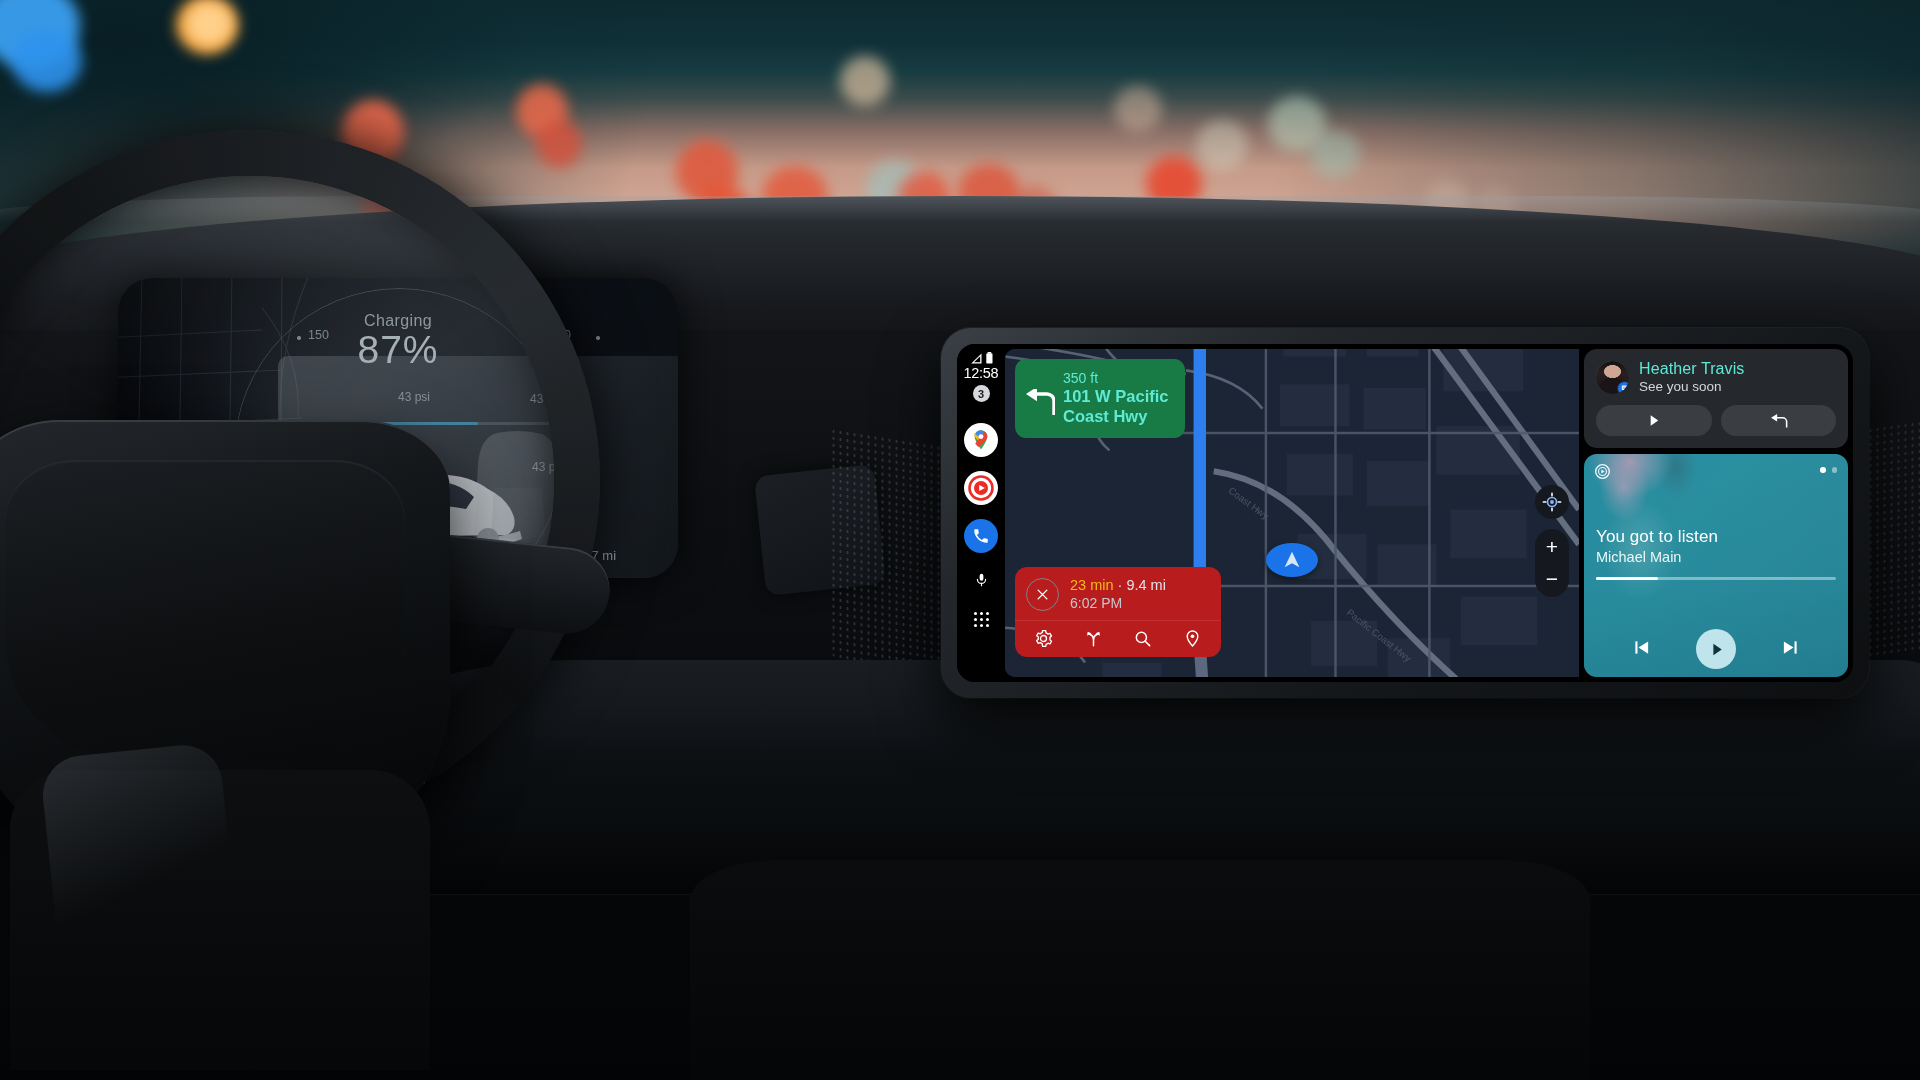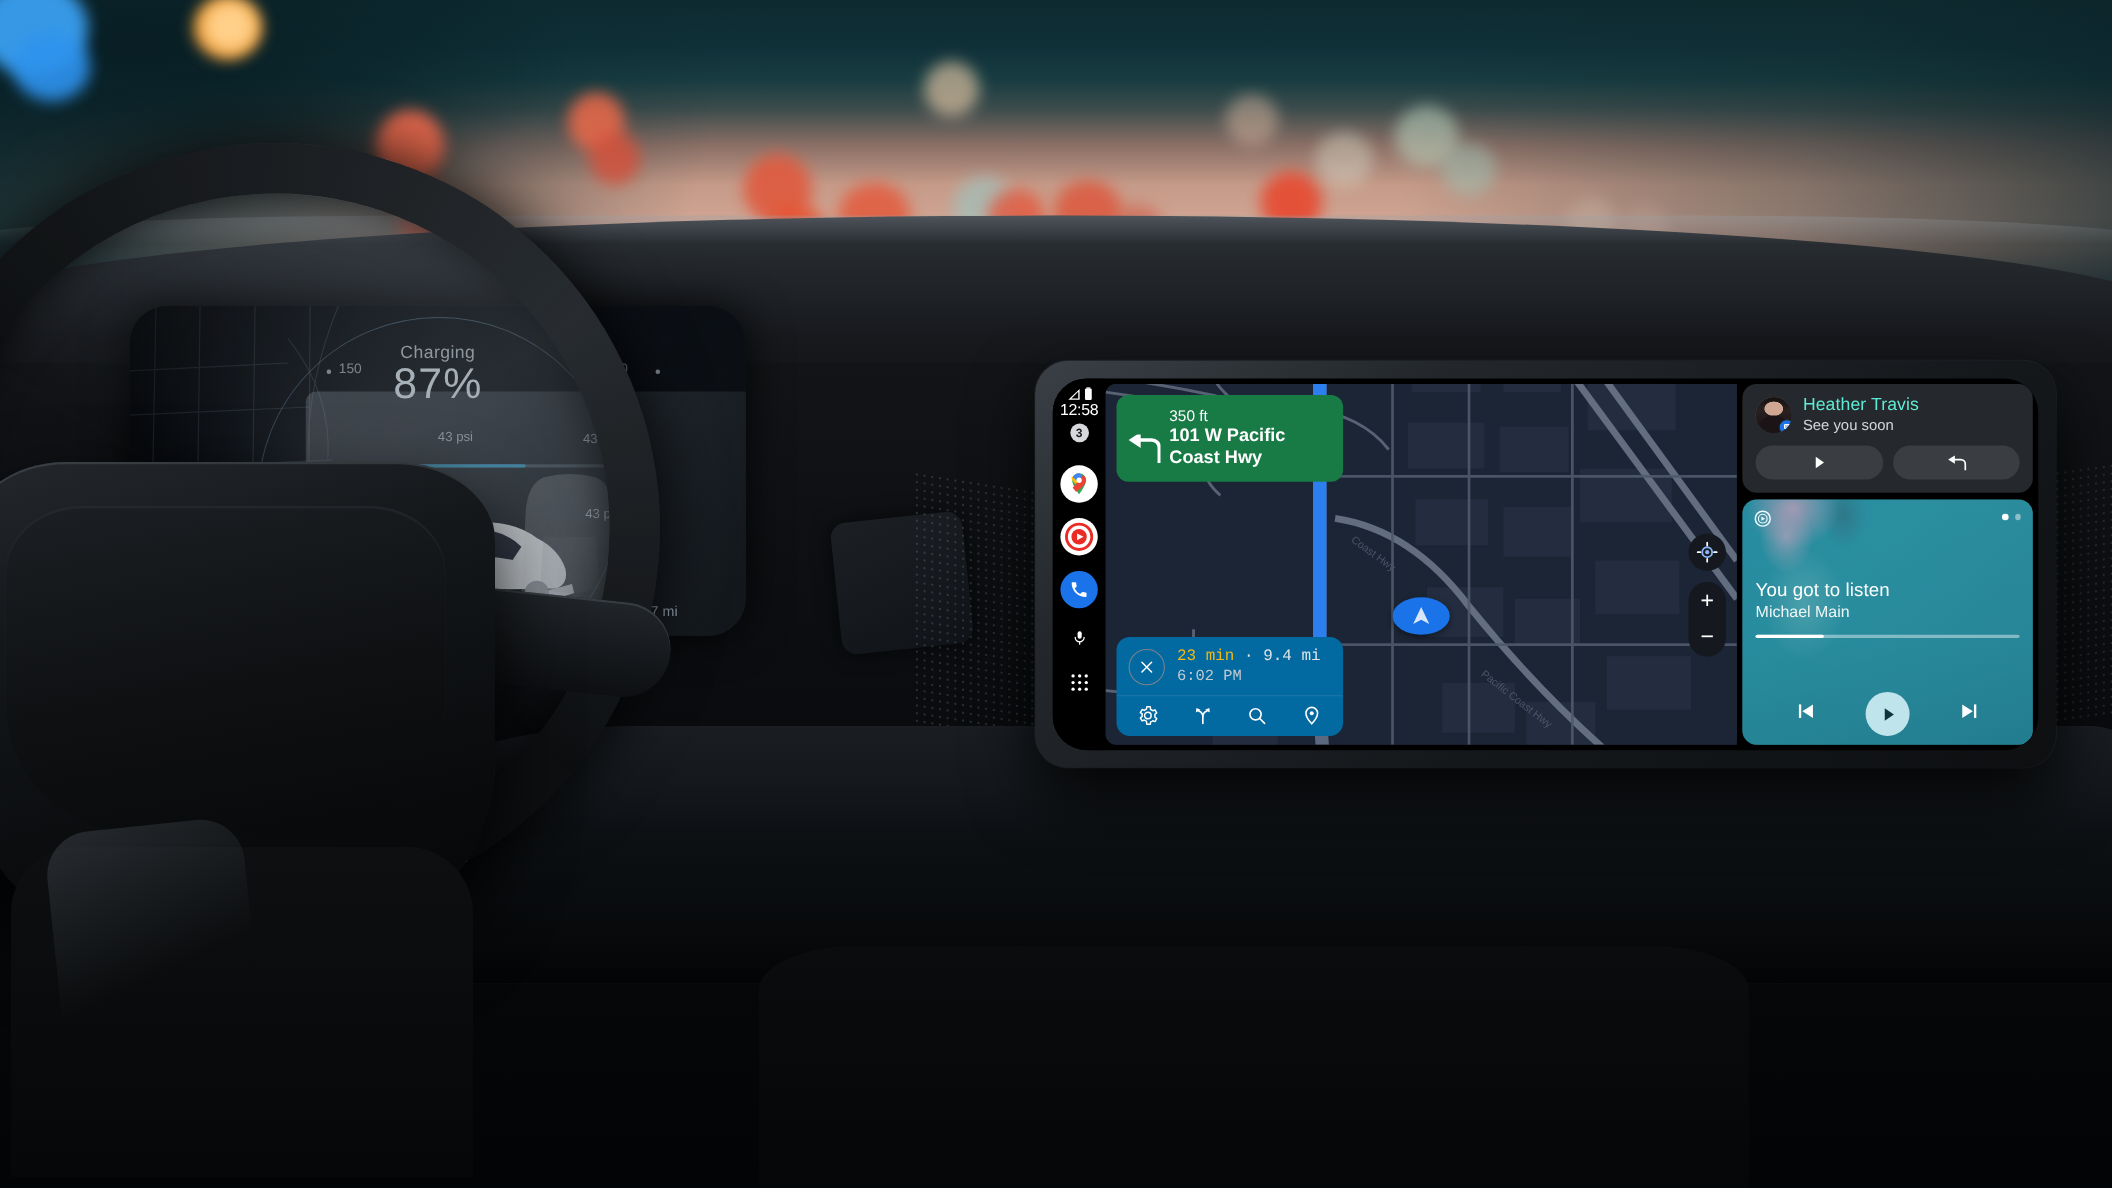--- a/index.html
+++ b/index.html
@@ -198,21 +198,21 @@
 
   
   .screen-bezel {
     position:absolute; left:941px; top:328px; width:928px; height:370px;
     background:linear-gradient(145deg,#3a4046 0%,#23272b 26%,#15181b 62%,#0d0f11 100%);
     border-radius:30px;
     box-shadow:0 26px 60px rgba(0,0,0,.85), 0 0 0 1px rgba(160,175,190,.10);
   }
   .screen {
     position:absolute; left:957px; top:344px; width:896px; height:338px;
-    background:#000; border-radius:31px; overflow:hidden;
+    background:#000; border-radius:18px; overflow:hidden;
     display:flex;
   }
 
   
   .sidebar {
     width:48px; flex:0 0 48px; background:#000;
     display:flex; flex-direction:column; align-items:center;
     padding-top:7px; gap:0; color:#fff;
   }
   .sb-status { display:flex; align-items:flex-end; gap:3px; height:13px; }
@@ -235,32 +235,32 @@
   .sb-grid i { display:block; width:3px; height:3px; border-radius:50%; background:#fff; }
 
   
   .map-pane {
     position:relative; flex:1; background:#1c2535; overflow:hidden;
     border-radius:10px 0 0 10px; margin:5px 0 5px 0;
   }
   .map-svg { position:absolute; inset:0; width:100%; height:100%; }
 
   .turn-card {
-    position:absolute; left:10px; top:10px; width:206px;
-    background:#187b46; border-radius:11px; color:#ffffff;
-    padding:11px 12px 12px 10px; display:flex; gap:8px; align-items:flex-end;
+    position:absolute; left:10px; top:10px; width:170px;
+    background:#187b46; border-radius:11px; color:#5eead4;
+    padding:11px 12px 12px 10px; display:flex; gap:8px; align-items:center;
   }
   .turn-arrow { flex:0 0 30px; padding-top:11px; }
   .turn-txt { line-height:1.16; }
   .turn-dist { font-size:14px; font-weight:400; }
   .turn-street { font-size:16.5px; font-weight:700; margin-top:1px; }
 
   .eta-card {
-    position:absolute; left:10px; bottom:8px; width:206px;
-    background:#0369a1; border-radius:12px; overflow:hidden;font-family:Liberation Mono, monospace;
+    position:absolute; left:10px; bottom:20px; width:206px;
+    background:#b91c1c; border-radius:12px; overflow:hidden;
   }
   .eta-top { display:flex; align-items:center; gap:11px; padding:10px 10px 9px 11px; }
   .eta-x {
     width:33px; height:33px; flex:0 0 33px; border-radius:50%;
     border:1.4px solid #7b838d; display:flex; align-items:center; justify-content:center;
   }
   .eta-line1 { font-size:14.5px; color:#dfe3e8; }
   .eta-line1 b { color:#f3b913; font-weight:400; }
   .eta-line2 { font-size:14px; color:#c3cad1; margin-top:2px; }
   .eta-actions {

